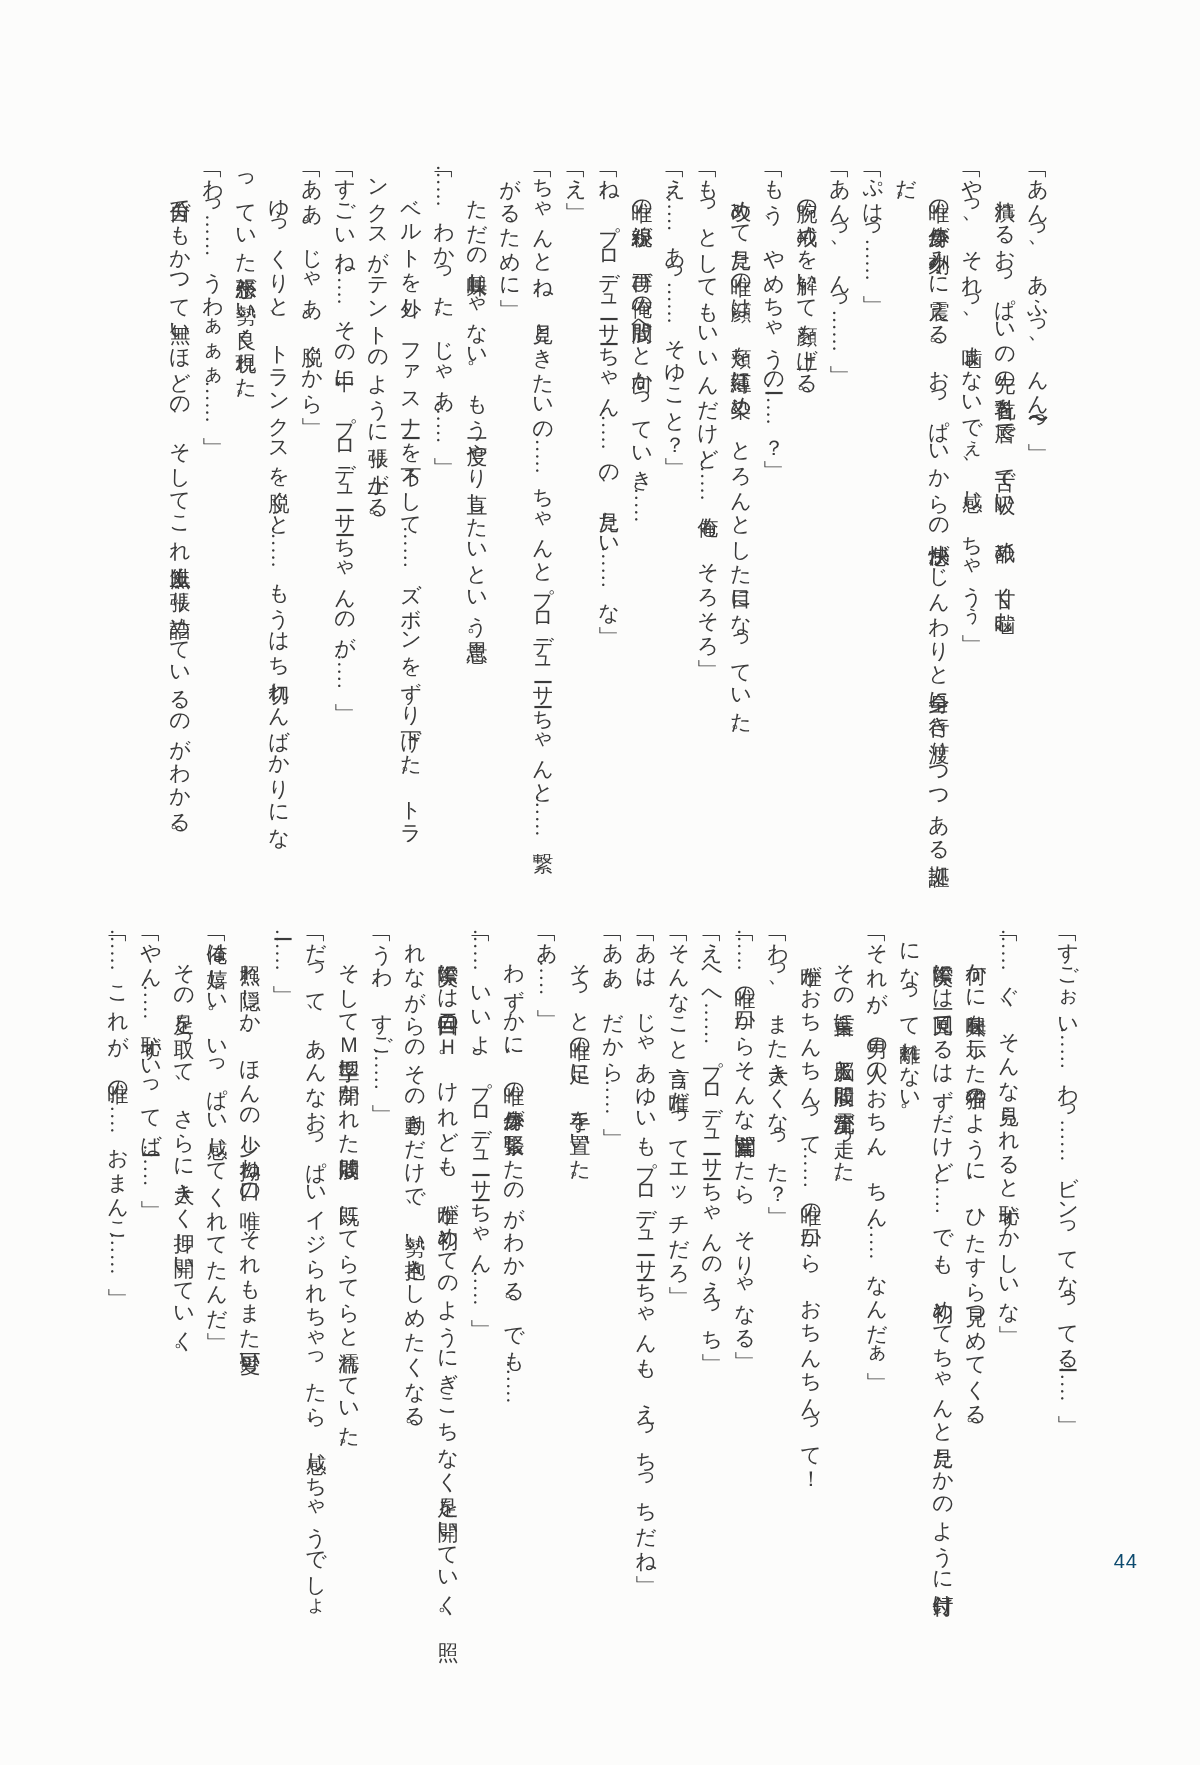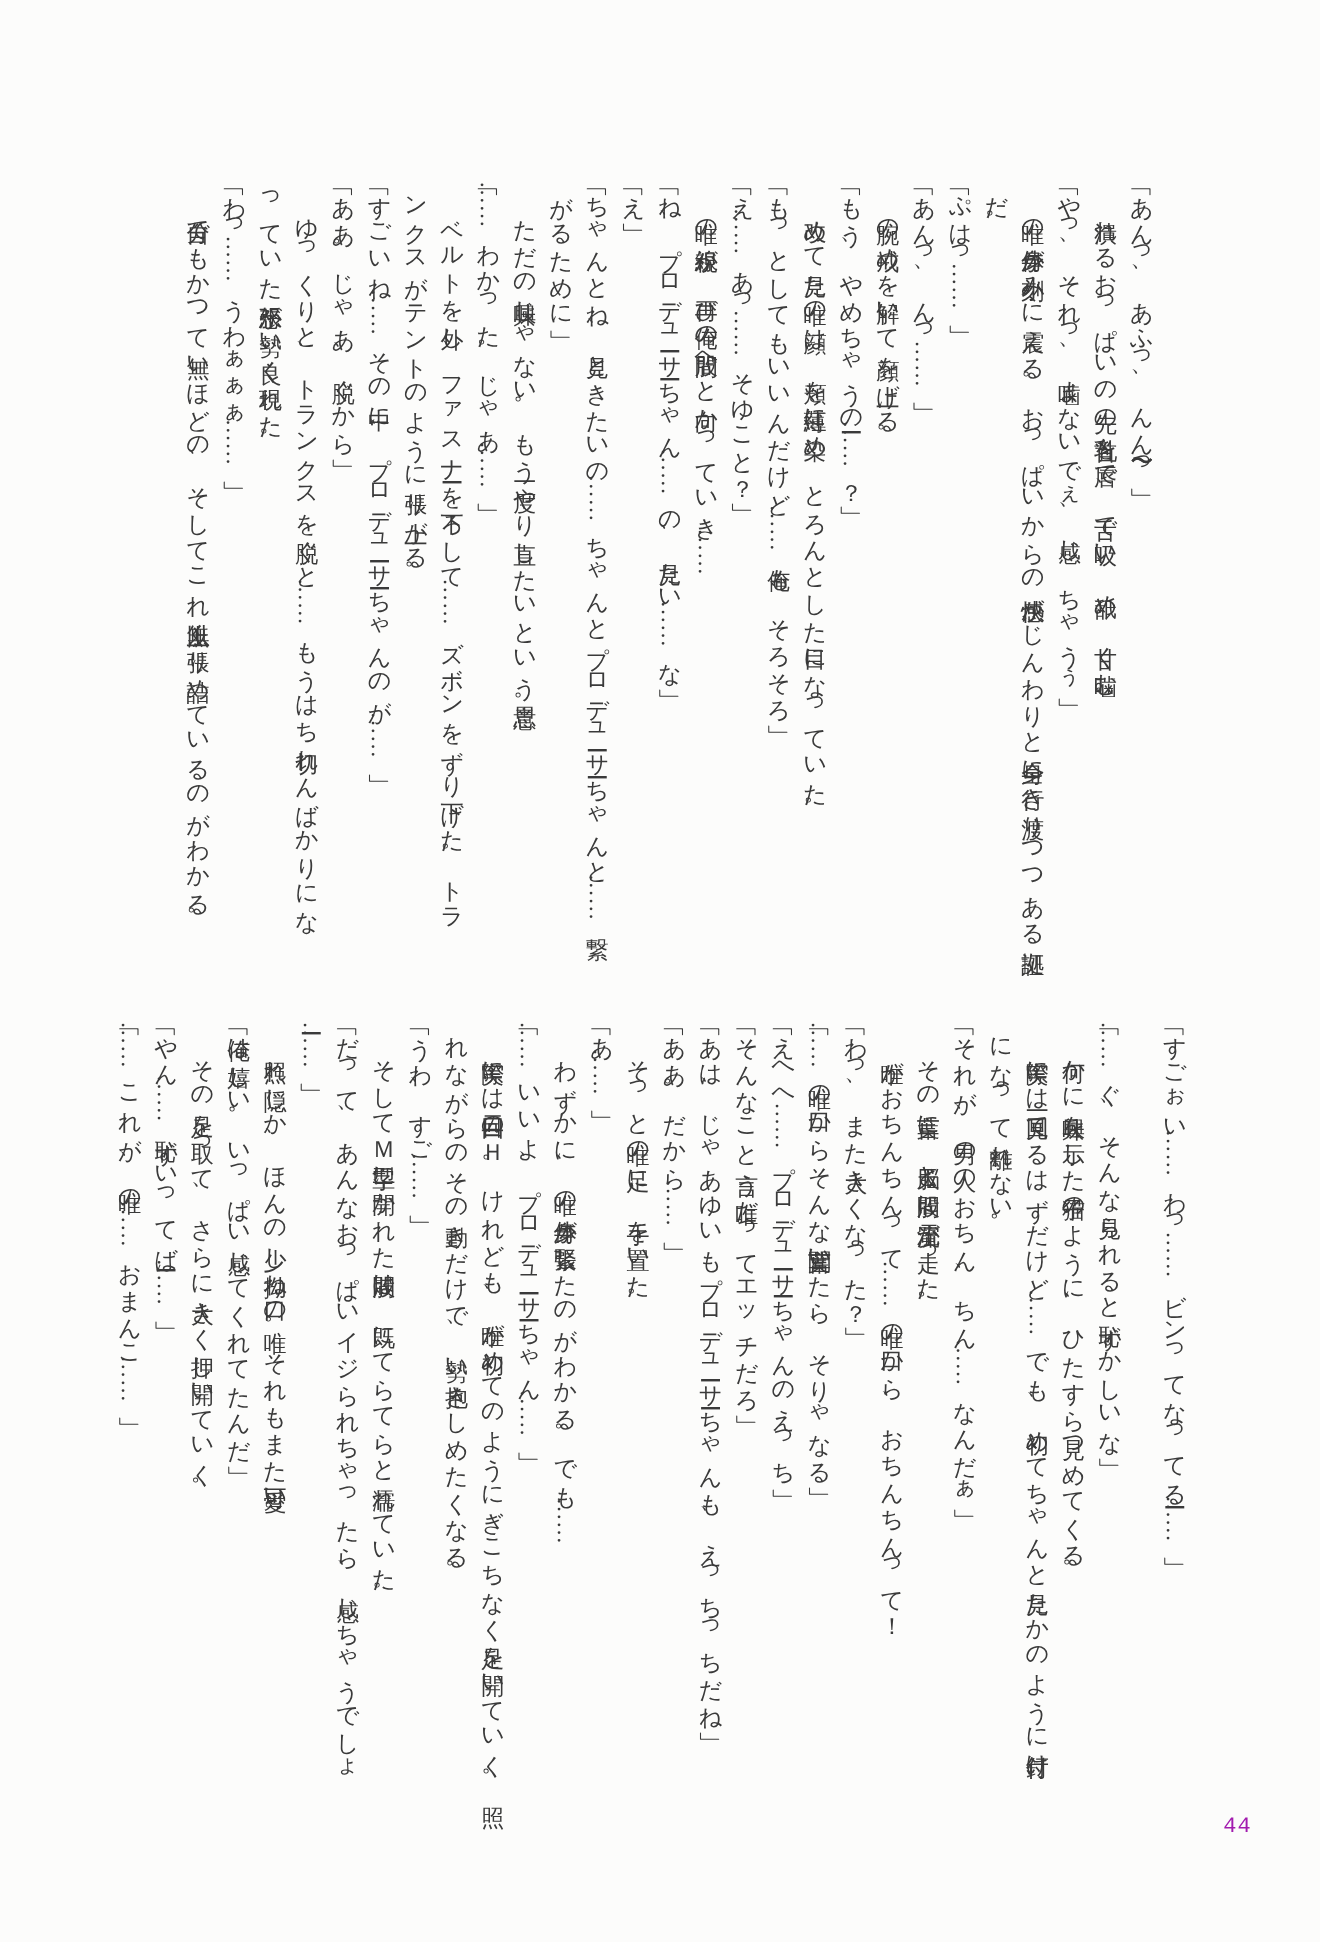--- a/index.html
+++ b/index.html
@@ -20,23 +20,23 @@
     letter-spacing:0.5px;
     overflow:visible;
   }
   .block-upper{top:164px;right:146px;height:694px;}
   .block-lower{top:928px;right:116px;height:700px;}
   .para{margin:0;padding:0;text-indent:0;}
   .para.indent{text-indent:21px;}
   
   .block-lower .para:first-child{margin-left:26px;}
   .page-number{
-    position:absolute;top:1649px;right:62px;
-    font-family:Liberation Mono, monospace;
-    font-size:20px;color:#a21caf;letter-spacing:1px;
+    position:absolute;top:1550px;right:62px;
+    font-family:Liberation Sans, sans-serif;
+    font-size:20px;color:#0c4a6e;letter-spacing:1px;
   }
 </style>
 </head>
 <body>
 
 <div class="page">
   <div class="text-block block-upper" id="block-upper">
       <p class="para">「あんっ、あふっ、んん〜〜っ」</p>
       <p class="para indent">潰れるおっぱいの先の乳首を唇で、舌で吸い、舐め、甘く噛む。</p>
       <p class="para">「やっ、それっ、噛まないでぇ、感じ、ちゃうぅ」</p>

